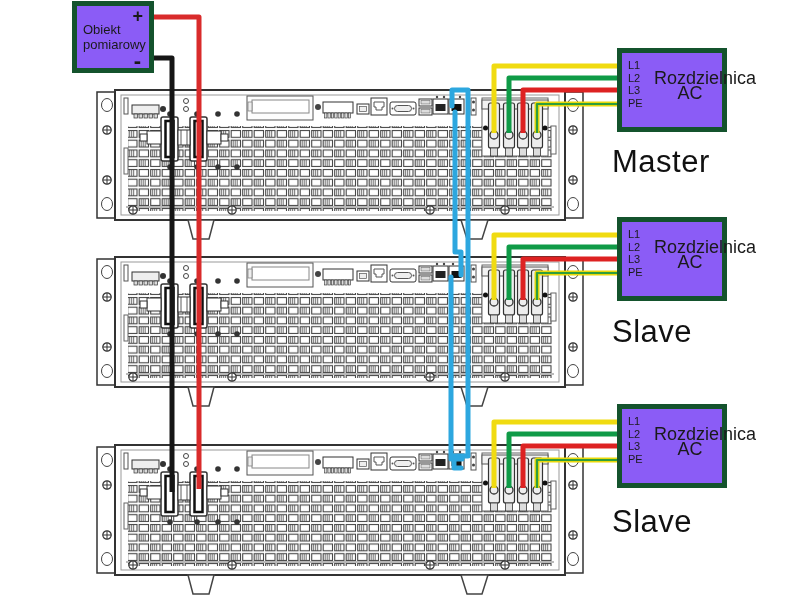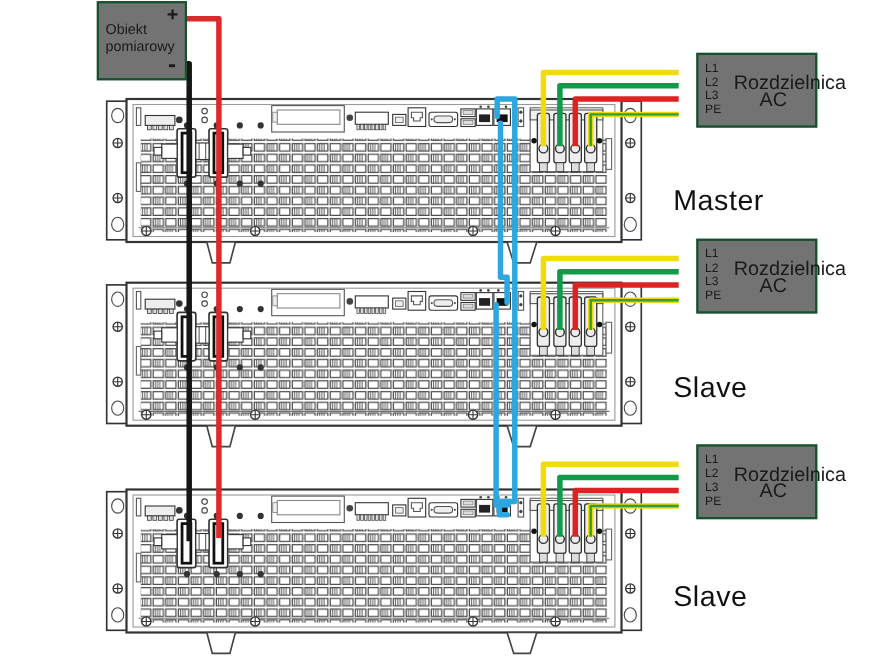--- a/index.html
+++ b/index.html
@@ -3,41 +3,40 @@
 <meta charset="utf-8">
 <style>
   html,body{margin:0;padding:0;background:#fff;}
   #stage{
     position:relative;width:800px;height:600px;background:#ffffff;overflow:hidden;
     font-family:"Liberation Sans", sans-serif;color:#1a1a1a;
   }
   #wiring-svg{position:absolute;left:0;top:0;z-index:1;}
   .overlay{position:absolute;z-index:2;}
   .schbox{
-    position:absolute;background:#737373;border:2px solid #14532d;box-sizing:border-box;margin-left:16px;
+    position:absolute;background:#8b5cf6;border:5px solid #14532d;box-sizing:border-box;
   }
   .measurement-box{left:72px;top:1px;width:82px;height:72px;}
   .measurement-box .mlabel{
     position:absolute;left:6px;top:16px;font-size:13px;line-height:15px;white-space:pre-line;
   }
   .measurement-box .plus{position:absolute;right:6px;top:0px;font-size:18px;font-weight:bold;}
   .measurement-box .minus{position:absolute;right:8px;top:42px;font-size:22px;font-weight:bold;}
-  .acbox{left:617px;width:110px;height:68px;padding-left:24px;}
+  .acbox{left:617px;width:110px;height:84px;padding-left:24px;}
   .acbox .terms{
     position:absolute;left:6px;top:6px;font-size:11px;line-height:12.6px;
   }
   .acbox .terms div{height:12.6px;}
   .acbox .actitle{
     position:absolute;left:32px;top:18px;width:72px;text-align:center;
     font-size:18px;line-height:15px;
   }
   .role-label{
-    position:absolute;left:612px;font-size:26px;line-height:1;color:#111;
+    position:absolute;left:612px;font-size:31px;line-height:1;color:#111;
     letter-spacing:0.5px;
-    margin-top:23px;
   }
 </style>
 </head>
 <body>
 
 <div id="stage">
 
   <svg id="wiring-svg" width="800" height="600" viewBox="0 0 800 600">
     <defs>
       <pattern id="grille" width="23" height="19.5" patternUnits="userSpaceOnUse">

